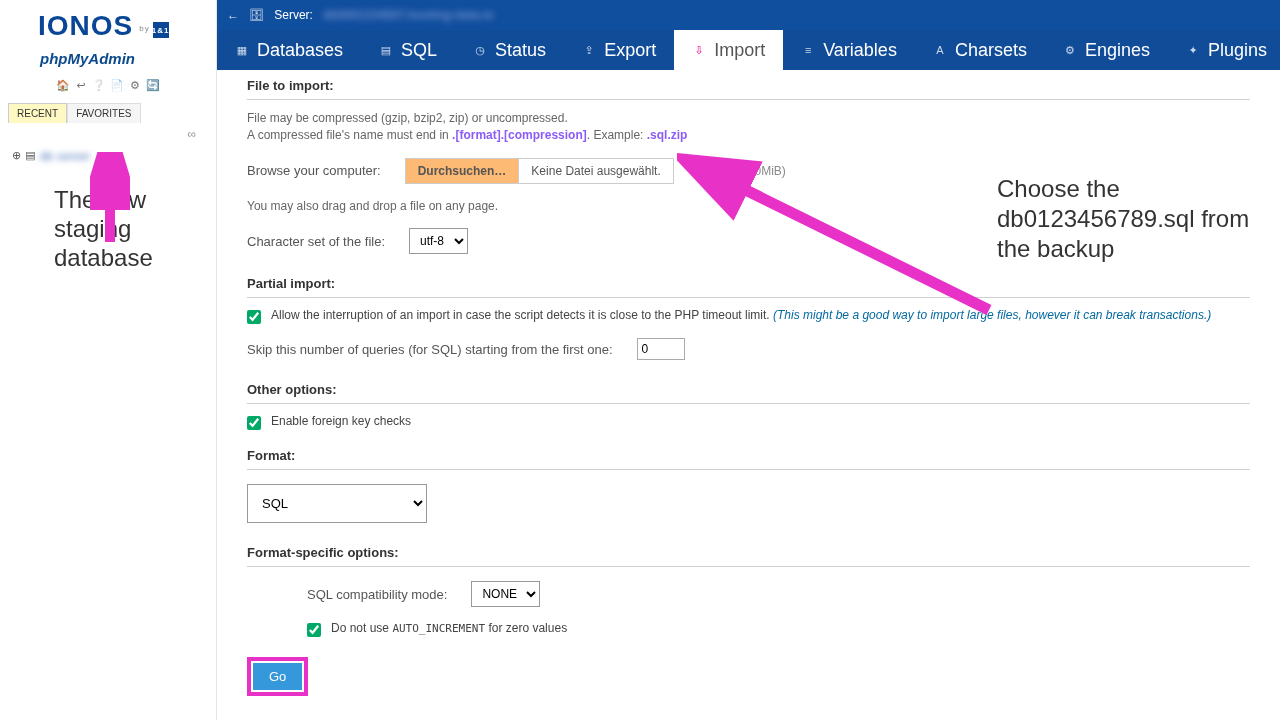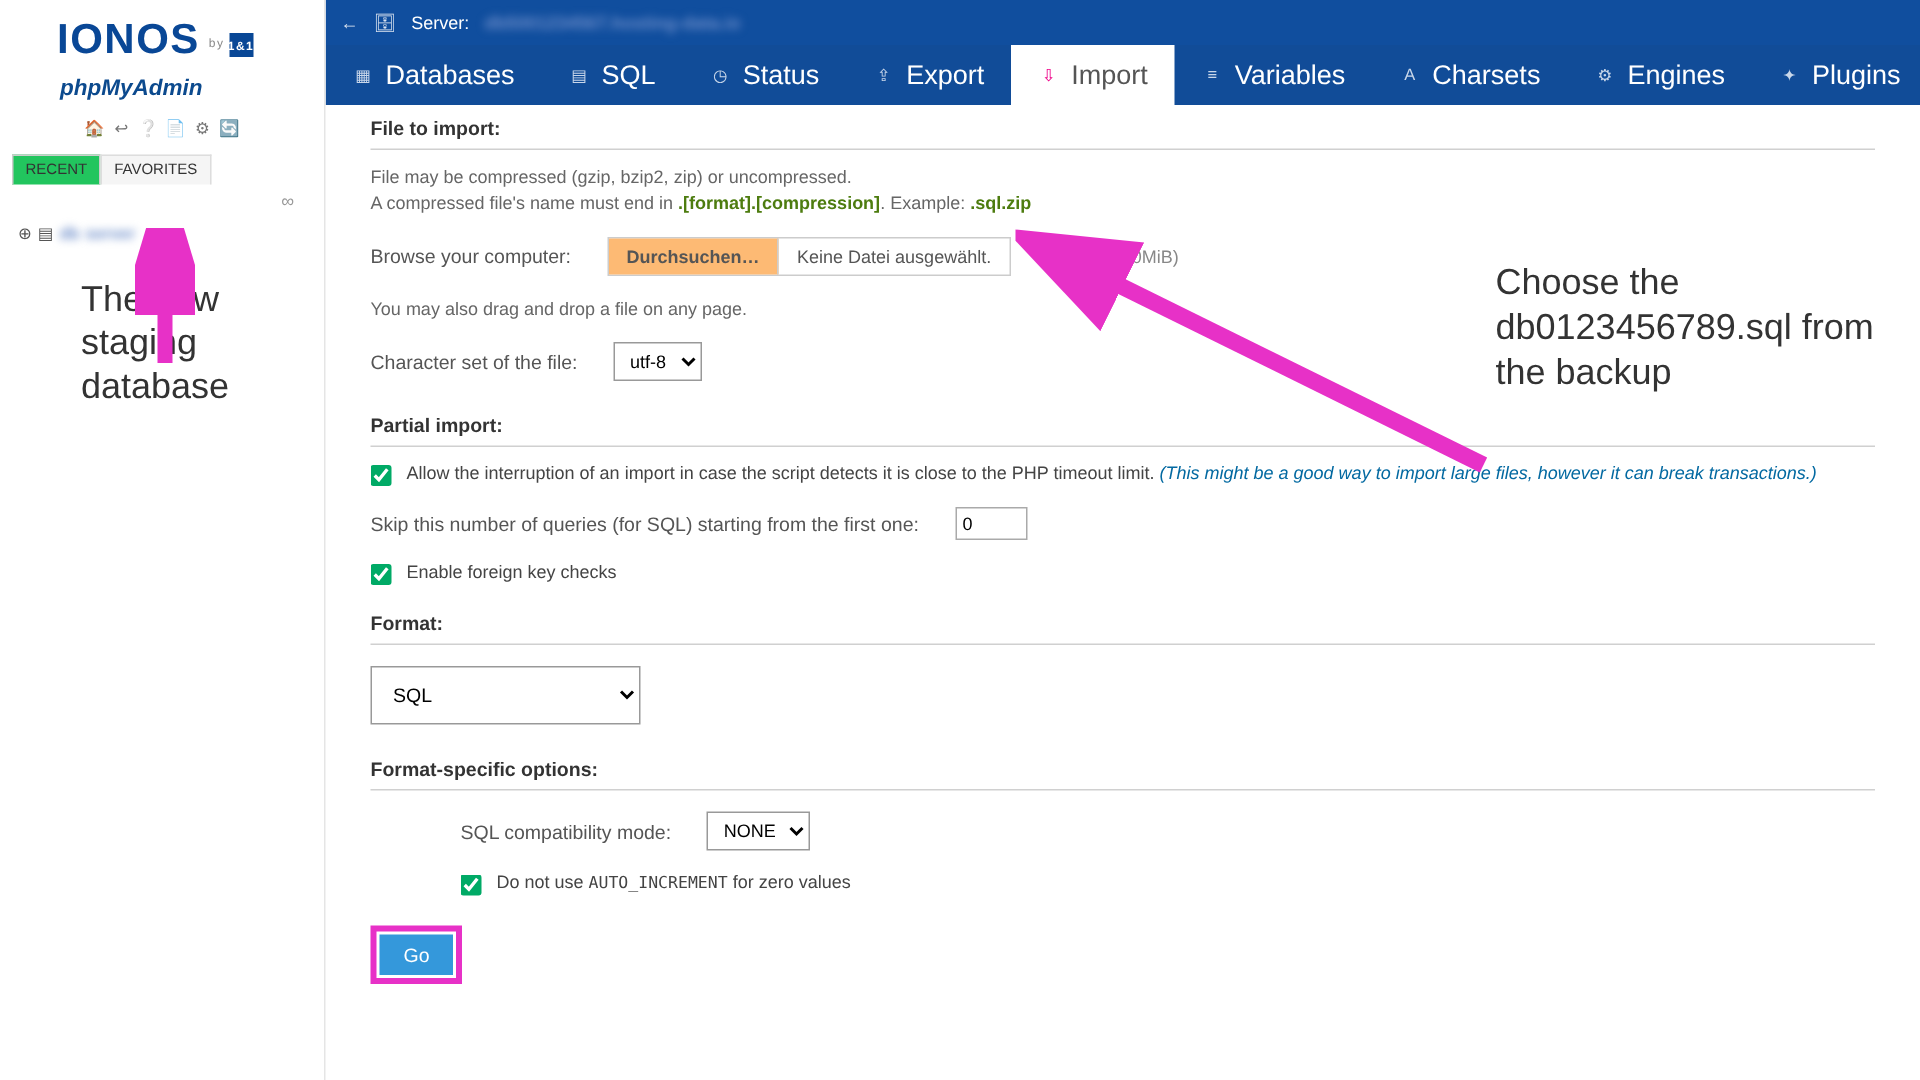--- a/index.html
+++ b/index.html
@@ -10,21 +10,21 @@
 .sidebar { width: 217px; min-width: 217px; background: #fff; border-right: 1px solid #e5e5e5; display: flex; flex-direction: column; padding-top: 10px; position: relative; }
 .logo { padding: 0 20px 10px 38px; }
 .logo-txt { font-size: 28px; font-weight: 700; letter-spacing: 1px; color: #094796; display: flex; align-items: flex-start; }
 .logo-by { font-size: 8px; color: #888; margin-left: 6px; margin-top: 14px; font-weight: 400; }
 .logo-badge { display:inline-flex; align-items:center; justify-content:center; width:16px; height:16px; background:#094796; color:#fff; font-size:8px; font-weight:700; margin-left:3px; margin-top:12px; }
 .phpma { font-size: 15px; color: #0c4a8e; font-style: italic; font-weight: 600; padding-left: 40px; margin-top: -2px; }
 .toolbar-icons { display:flex; justify-content:center; gap:4px; margin-top:12px; margin-bottom:6px; }
 .ticon { width:14px; height:14px; font-size:11px; text-align:center; color:#777; cursor:pointer; }
 .tabs { display:flex; margin: 4px 8px 0 8px; }
 .tab { font-size:10px; padding:4px 8px; border:1px solid #ddd; border-bottom:none; background:#f5f5f5; cursor:pointer; }
-.tab.active { background:#22c55e; border-color:#ccc; }
+.tab.active { background:#fef9c3; border-color:#ccc; }
 .link-infinity { font-size: 12px; color: #999; text-align:right; padding-right: 20px; margin-top:4px; }
 .tree { padding: 8px 12px; }
 .tree-row { display:flex; align-items:center; gap:4px; font-size:11px; color:#555; }
 .blur { filter: blur(3px); color: #6b8cc9; font-weight:600; }
 
 
 .annot1 { font-size: 24px; color:#333; font-weight:400; padding: 16px 0 0 54px; line-height:1.2; }
 .arrow1 { position:absolute; top:152px; left:90px; }
 
 
@@ -33,21 +33,21 @@
 .sb-icon { color:#dbe4f0; cursor:pointer; }
 .navtabs { background:#114c98; display:flex; height:40px; }
 .navtab { display:flex; align-items:center; gap:8px; padding:0 18px; color:#fff; font-size:18px; cursor:pointer; }
 .navtab.active { background:#fff; color:#555; }
 .nt-icon { width:14px; height:14px; display:flex; align-items:center; justify-content:center; font-size:11px; color:#c9d7ea; }
 .navtab.active .nt-icon { color:#e08; }
 
 .content { padding: 0 30px 20px 30px; overflow-y:auto; flex:1; position:relative; }
 .section-title { font-weight:700; color:#333; border-bottom:1px solid #d0d0d0; padding:8px 0 6px 0; margin-bottom:10px; }
 .help { color:#666; font-size:12px; line-height:1.4; }
-.help b { color:#4d7c0f; }
+.help b { color:#8b5cf6; }
 .row { margin:14px 0; display:flex; align-items:center; gap:24px; color:#555; flex-wrap:wrap; }
 .file-input { display:flex; align-items:center; border:1px solid #ccc; }
 .file-btn { background:#fdba74; border-right:1px solid #ccc; padding:5px 12px; cursor:pointer; font-size:12px;font-weight:bold; }
 .file-name { padding:5px 12px; color:#555; font-size:12px; }
 .small { color:#888; font-size:12px; }
 select { border:1px solid #999; padding:4px 6px; font-size:12px; background:#fff; }
 select.lg { padding:10px; font-size:13px; width:180px; }
 .chk-row { display:flex; align-items:flex-start; gap:10px; margin:10px 0; }
 input[type=checkbox] { width:14px; height:14px; accent-color:#0a6; margin-top:2px; }
 .chk-lbl { color:#444; font-size:12px; }
@@ -195,20 +195,21 @@
         <div class="chk-lbl">
           <span>Allow the interruption of an import in case the script detects it is close to the PHP timeout limit. </span><i>(This might be a good way to import large files, however it can break transactions.)</i>
         </div>
       </div>
       <div class="row">
         <span>Skip this number of queries (for SQL) starting from the first one:</span>
         <input type="number" value="0" style="">
       </div>
 
       
+      <div class="section-title">Other options:</div>
       <div class="chk-row">
         <input type="checkbox" checked="" style="">
         <div class="chk-lbl">Enable foreign key checks</div>
       </div>
 
       
       <div class="section-title">Format:</div>
       <div class="row">
         <select class="lg"><option>SQL</option></select>
       </div>

